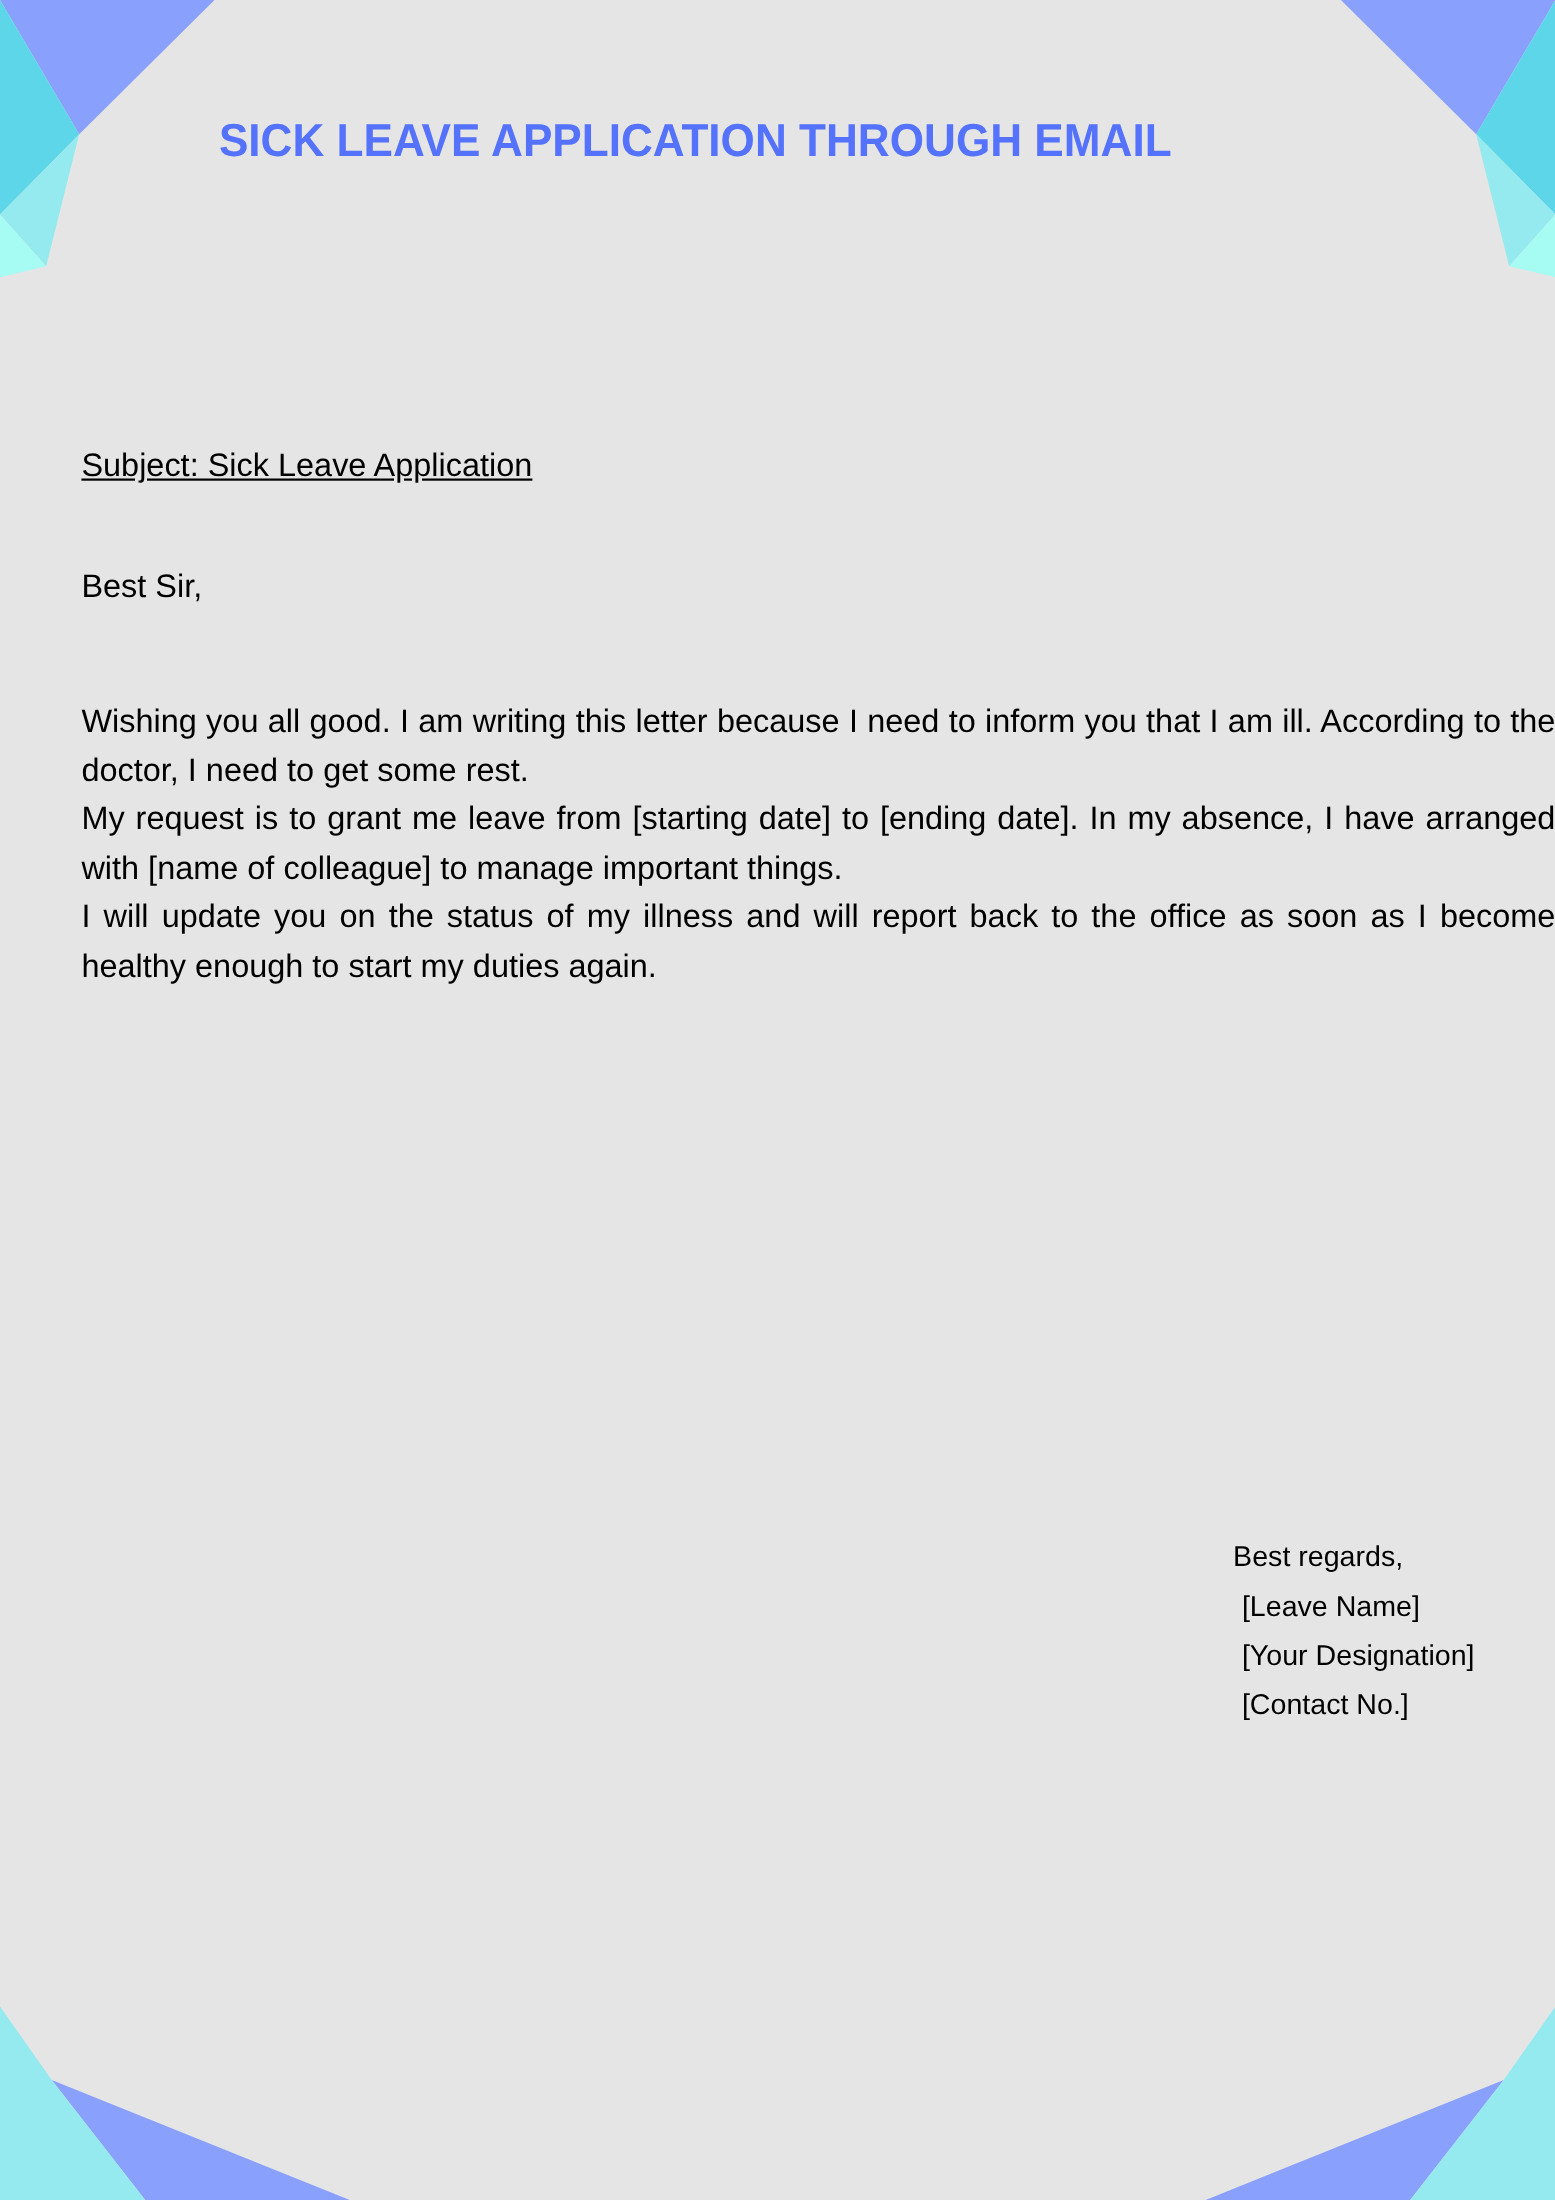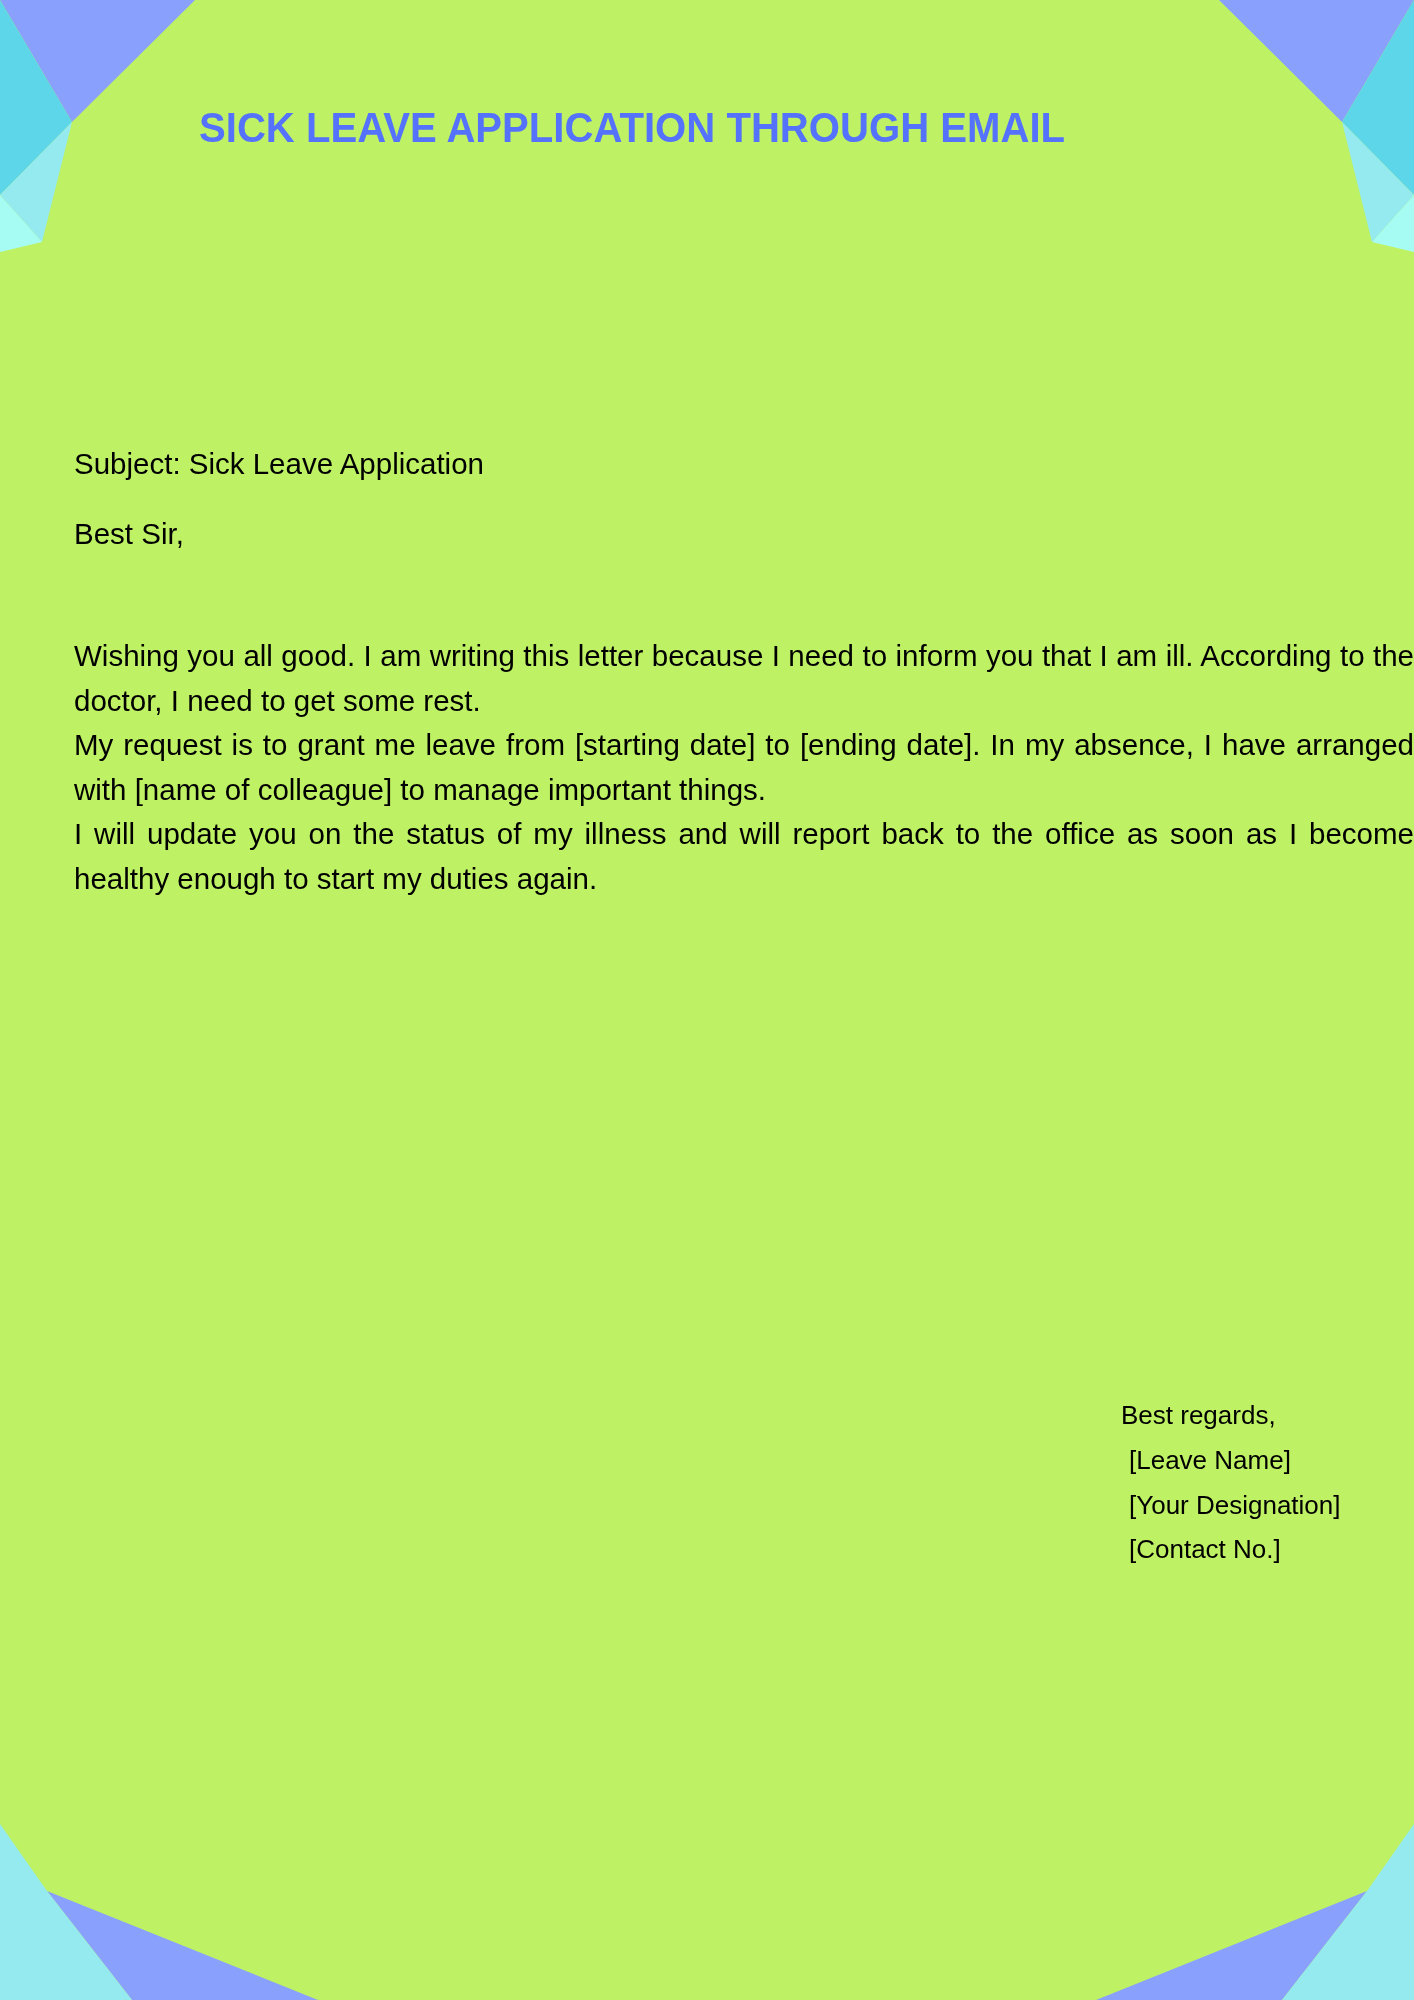--- a/index.html
+++ b/index.html
@@ -5,21 +5,21 @@
     html, body {
       margin: 0;
       padding: 0;
       background: #ffffff;
     }
     .page {
       position: relative;
       width: 1414px;
       height: 2000px;
       overflow: hidden;
-      background: #bef264;
+      background: #e5e5e5;
       font-family: "Liberation Sans", sans-serif;
       color: #000000;
     }
     .corner {
       position: absolute;
     }
     .title {
       position: absolute;
       left: 199px;
       top: 100px;
@@ -34,21 +34,21 @@
       transform-origin: left center;
     }
     .body-text {
       position: absolute;
       left: 74px;
       width: 1340px;
       font-size: 29.5px;
       line-height: 44.6px;
       margin: 0;
     }
-    .subject { top: 442px; }
+    .subject { top: 402px; text-decoration: underline; }
     .salutation { top: 512px; }
     .paragraphs { top: 634px; }
     .para {
       margin: 0;
       text-align: justify;
       text-align-last: left;
     }
     .closing { top: 913px; }
     .signature {
       position: absolute;

